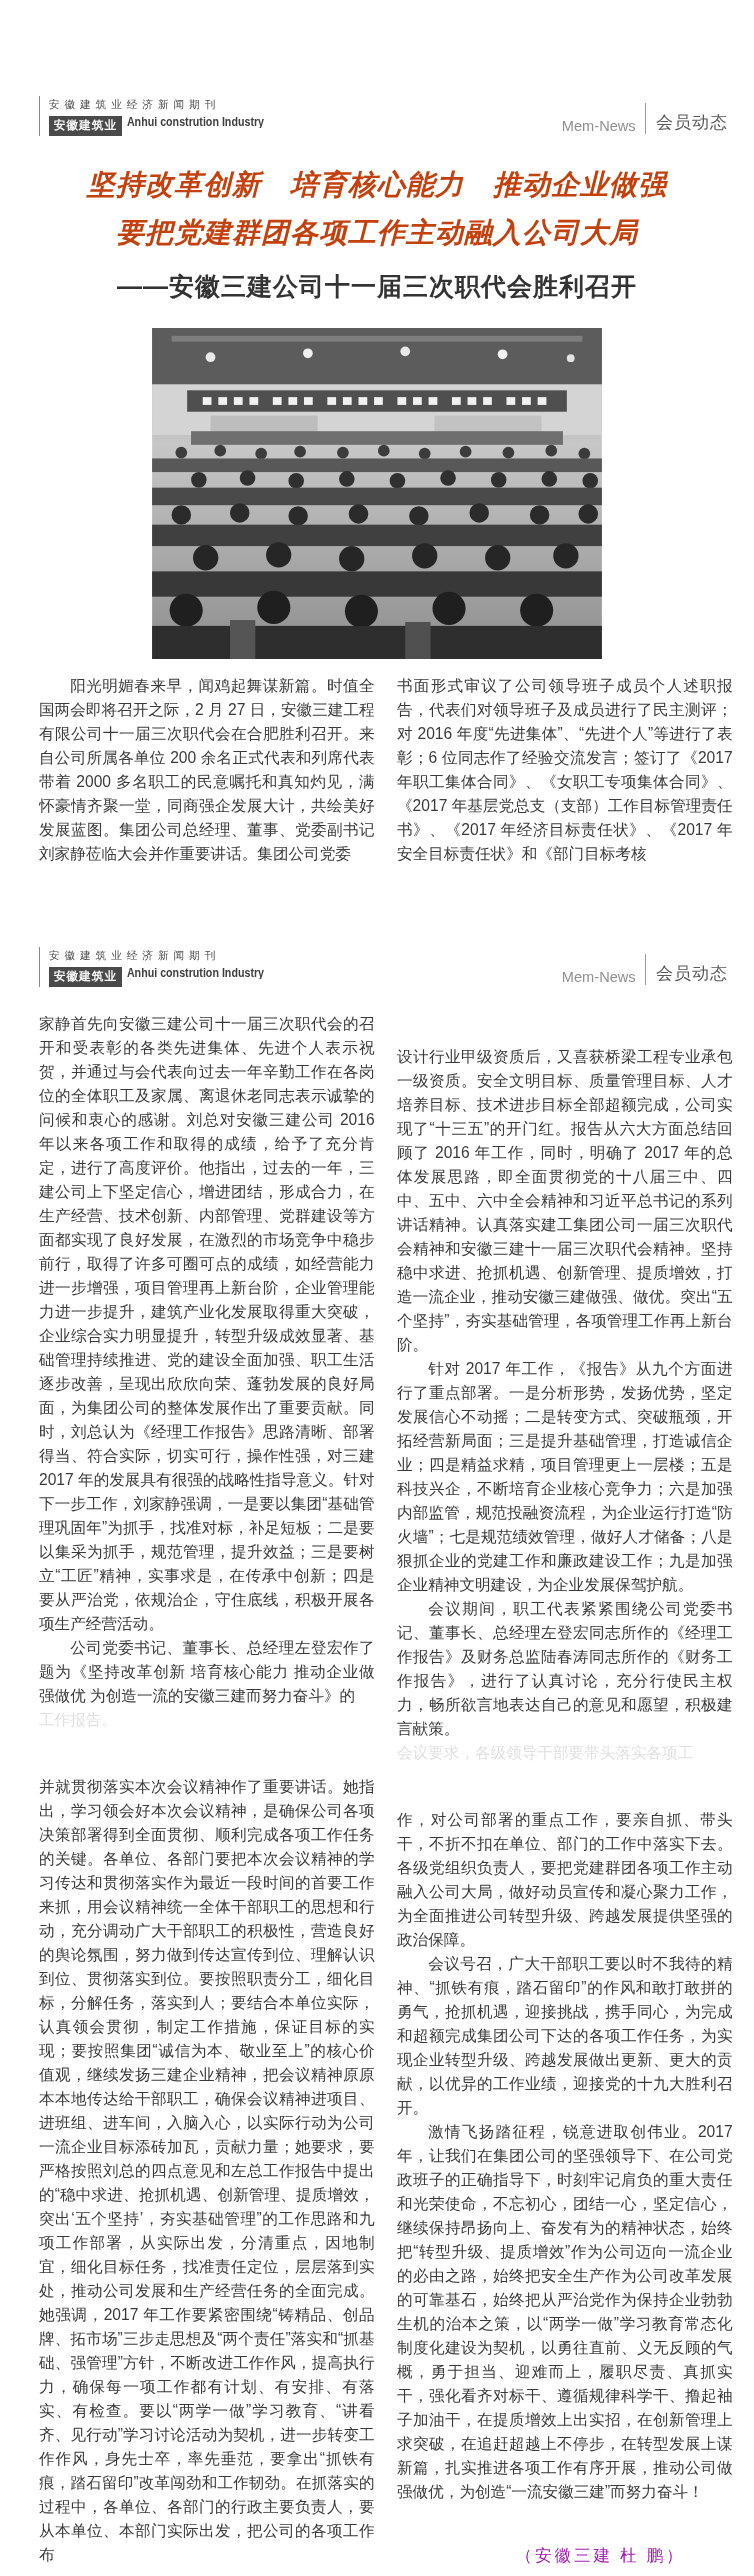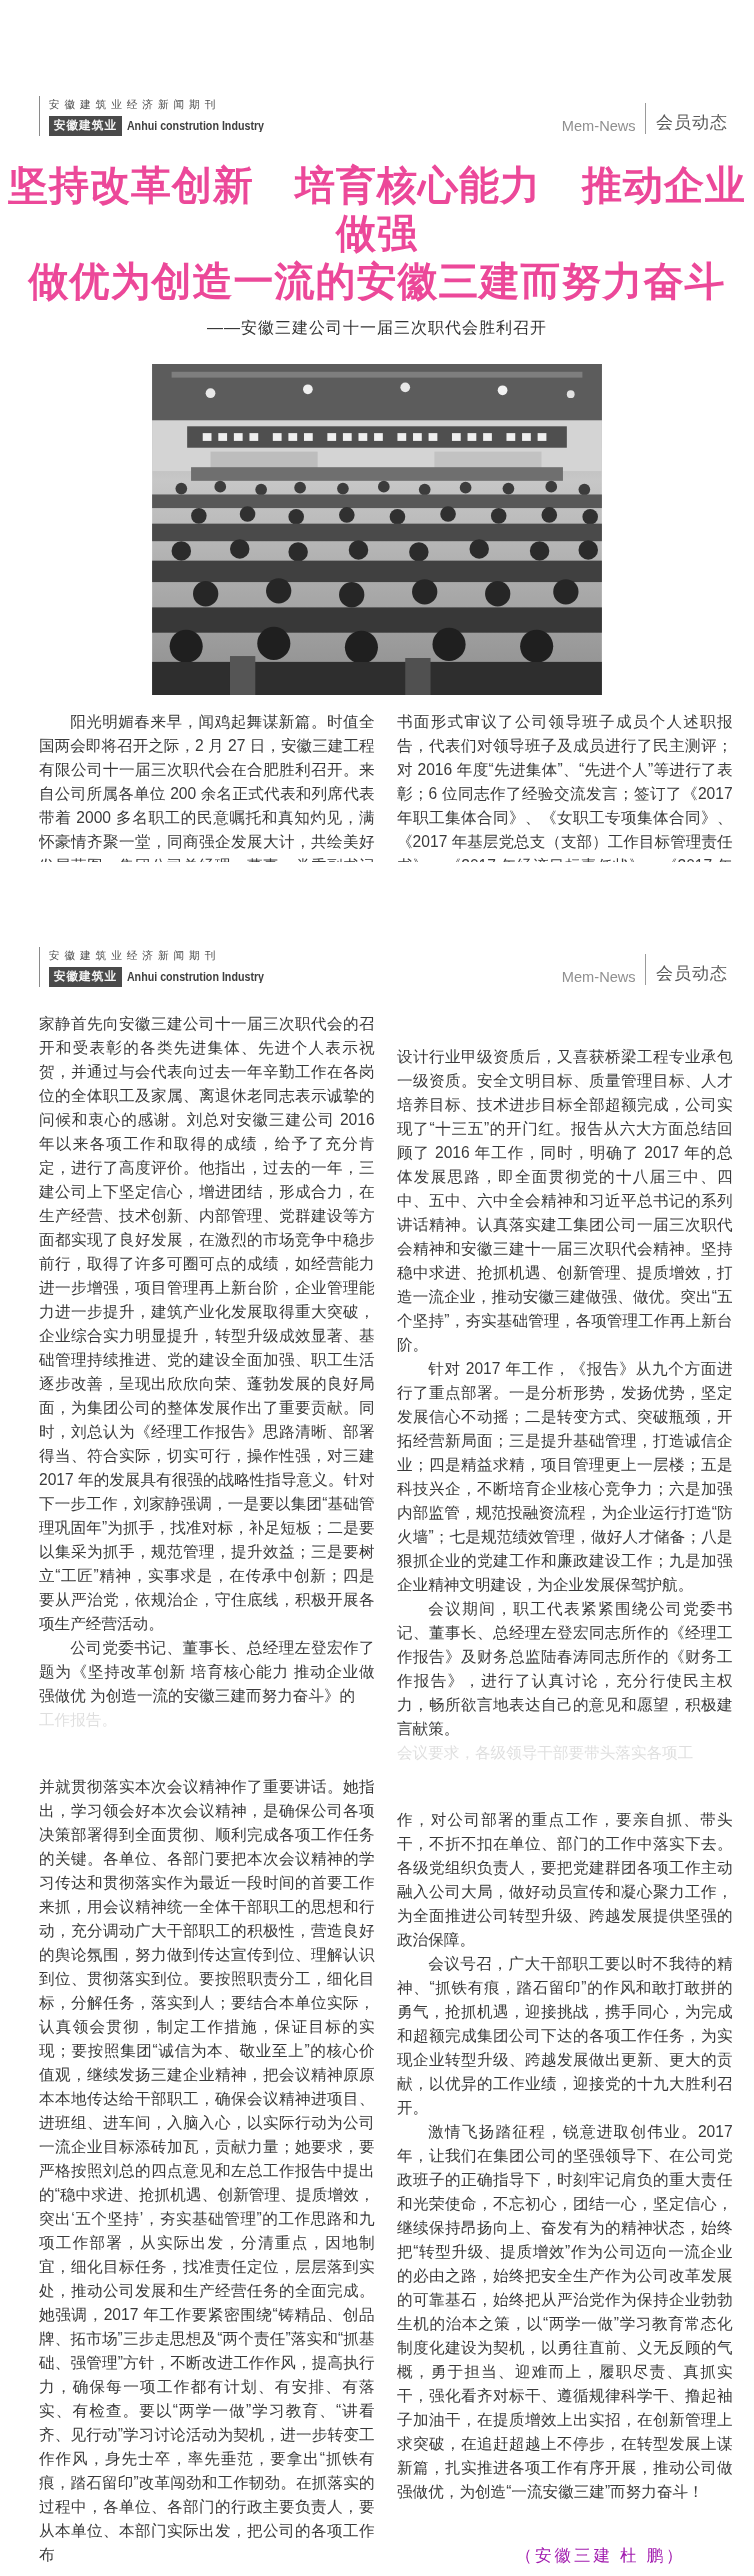--- a/index.html
+++ b/index.html
@@ -15,43 +15,43 @@
   .mast {
     display:flex; justify-content:space-between; align-items:flex-end;
     margin:0 26px 0 39px; height:45px;
   }
   .mast-left { display:flex; align-items:stretch; }
   .mast-rule { width:1px; background:#8a8a8a; margin-right:8.8px; }
   .masthead {
     font-size:10.7px; letter-spacing:4.9px; color:#4d4d4d; white-space:nowrap;
     padding-top:1.9px;
   }
-  .logo-row { display:flex; align-items:center; margin-top:3.9px; }
+  .logo-row { display:flex; align-items:flex-start; margin-top:3.9px; }
   .logo-box {
     background:#4a4a4a; color:#f5f5f5; font-weight:bold;
     font-size:11.7px; padding:1.9px 4.9px 2.9px; letter-spacing:1px;
   }
   .logo-en {
     font-size:10.7px; font-weight:bold; color:#3f3f3f; margin-left:4.9px;
     letter-spacing:0px; transform:scaleY(1.15); transform-origin:bottom;
   }
   .mast-right { display:flex; align-items:flex-end; padding-bottom:1.9px; }
   .sec-en { font-size:14.6px; color:#8f8f8f; margin-right:9.7px; }
   .sec-rule { width:1px; height:31px; background:#9a9a9a; margin-right:9.7px; }
   .sec-cn { font-size:17px; color:#5a5a5a; letter-spacing:1px; }
 
   
   .page1 { padding-top:91px; height:862px; overflow:hidden; }
   .title {
-    text-align:center; font-weight:bold; color:#ec4899;
-    font-size:40px; line-height:48px; margin-top:25px; letter-spacing:1px;
+    text-align:center; font-weight:bold; color:#c2410c;
+    font-size:28px; line-height:48px; margin-top:25px; letter-spacing:1px;font-style:italic;
   }
   .subtitle {
-    text-align:center; font-weight:normal; color:#333;
-    font-size:16px; margin-top:12.7px; letter-spacing:1px;
+    text-align:center; font-weight:bold; color:#333;
+    font-size:25px; margin-top:12.7px; letter-spacing:1px;
   }
   .photo-wrap { width:450px; margin:25px auto 0; }
   .photo-wrap svg { display:block; }
 
   
   .cols { display:flex; margin:0 21.4px 0 39px; }
   .col { width:336px; }
   .col + .col { margin-left:22.4px; }
   .para {
     font-size:15.6px; line-height:24px; text-align:justify; color:#3a3a3a;
@@ -95,21 +95,21 @@
         </div>
       </div>
       <div class="mast-right">
         <span class="sec-en">Mem-News</span>
         <span class="sec-rule"></span>
         <span class="sec-cn">会员动态</span>
       </div>
     </header>
 
     <h1 class="title">坚持改革创新　培育核心能力　推动企业做强</h1>
-    <h1 class="title" style="margin-top:0;">做优为创造一流的安徽三建而努力奋斗</h1>
+    <h1 class="title" style="margin-top:0;">要把党建群团各项工作主动融入公司大局</h1>
     <h2 class="subtitle">——安徽三建公司十一届三次职代会胜利召开</h2>
 
     <div class="photo-wrap">
       <svg width="450" height="331" viewBox="0 0 462 340" xmlns="http://www.w3.org/2000/svg" aria-hidden="true">
         <defs>
           <linearGradient id="hall" x1="0" y1="0" x2="0" y2="1">
             <stop offset="0" stop-color="#9a9a9a"></stop>
             <stop offset="0.35" stop-color="#c7c7c7"></stop>
             <stop offset="1" stop-color="#8d8d8d"></stop>
           </linearGradient>

